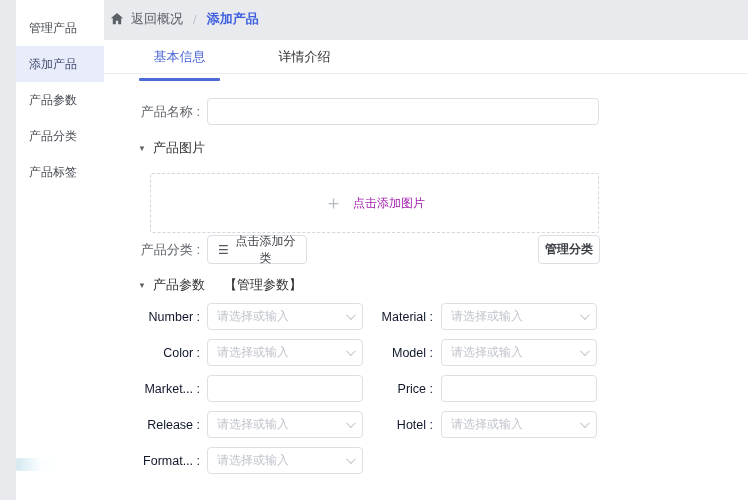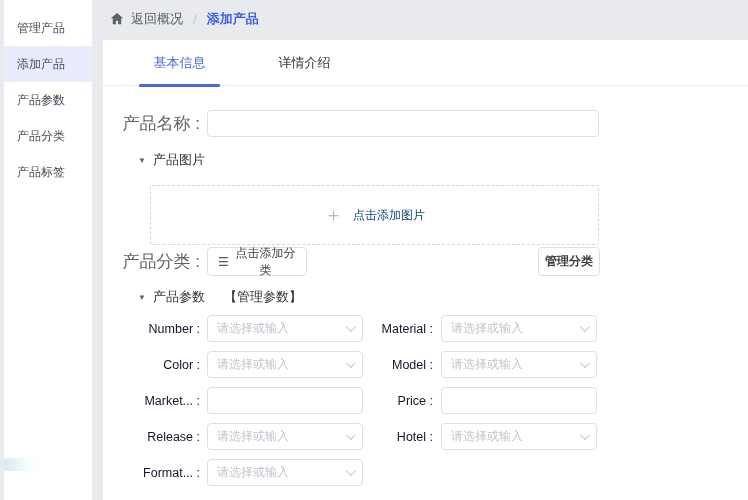--- a/index.html
+++ b/index.html
@@ -3,21 +3,21 @@
 <meta charset="utf-8">
 <style>
   * { margin:0; padding:0; box-sizing:border-box; }
   html,body { width:748px; height:500px; overflow:hidden; }
   body {
     font-family:"Liberation Sans","DejaVu Sans",sans-serif;
     background:#e9eaee; font-size:12px; color:#303133; position:relative;
   }
   
   .sidebar {
-    position:absolute; left:4px; top:0; width:88px; height:500px;
+    position:absolute; left:16px; top:0; width:88px; height:500px;
     background:#ffffff; padding-top:10px; z-index:2;
   }
   .side-item {
     height:36px; display:flex; align-items:center; padding-left:13px;
     font-size:12px; color:#464b53; cursor:pointer; white-space:nowrap;
   }
   .side-item.active { background:#e9edfb; color:#40496b; }
   .corner-frag {
     position:absolute; left:0; top:458px; width:44px; height:13px;
     background:linear-gradient(90deg,#d3e9f0 0%, rgba(250,253,255,0.9) 55%, rgba(255,255,255,0) 100%);
@@ -33,42 +33,42 @@
   .topbar .sep { color:#c0c4cc; padding:0 3px; }
   .topbar .cur { color:#3d5fe0; font-weight:bold; }
   .crumb-back { cursor:pointer; }
   
   .panel {
     position:absolute; left:103px; top:40px; right:0; bottom:0;
     background:#ffffff;
   }
   
   .tabs {
-    height:46px; border-bottom:1px solid #ededed;
+    height:34px; border-bottom:1px solid #ededed;
     display:flex; align-items:center; padding-left:36px;
   }
   .tab {
     min-width:81px; height:46px; margin-right:44px; position:relative;
     display:flex; align-items:center; justify-content:center; gap:5px;
     font-size:13px; color:#333; cursor:pointer; white-space:nowrap;
   }
   .tab.active { color:#4a66d6; }
   .tab.active .underline {
     position:absolute; left:0; right:0; bottom:-1px; height:3px;
     background:#4e6ad8; border-radius:1px;
   }
   .badge {
     background:#f59b25; color:#fff; font-size:11px; line-height:1;
     padding:3px 3px; border-radius:2px;
   }
   
   .form { padding-top:24px; width:497px; }
   .row { display:flex; align-items:center; }
   .lbl {
-    width:97px; text-align:right; font-size:17px; color:#5f6368;
+    width:97px; text-align:right; font-size:13px; color:#5f6368;
     white-space:nowrap; flex:none;
   }
   .txt {
     margin-left:7px; height:27px; border:1px solid #dcdfe6; border-radius:4px;
     background:#fff; outline:none; font-size:12px; padding:0 9px; color:#303133;
     font-family:"Liberation Sans","DejaVu Sans",sans-serif;
   }
   .name-input { width:392px; }
   .section-header {
     margin:14px 0 0 35px; display:flex; align-items:center; gap:7px;
@@ -76,21 +76,21 @@
   }
   .caret { font-size:8px; color:#5f6368; }
   .manage-link { margin-left:12px; cursor:pointer; color:#303133; }
   .upload {
     margin:16px 0 0 47px; width:449px; height:60px;
     border:1px dashed #d4d7da; border-radius:2px;
     display:flex; align-items:center; justify-content:center; gap:10px;
     color:#8c8f94; cursor:pointer; background:#fff;
   }
   .plus-ic { font-size:19px; color:#b6b9be; font-weight:300; }
-  .upload-hint { font-size:12px; color:#0c4a6e; }
+  .upload-hint { font-size:12px; color:#a21caf; }
   .cat-row { margin-top:2px; }
   .btn {
     height:29px; border:1px solid #dcdfe6; border-radius:4px; background:#fff;
     font-size:12px; color:#3a3d42; display:flex; align-items:center;
     justify-content:center; gap:6px; cursor:pointer; padding:0 10px;
     font-family:"Liberation Sans","DejaVu Sans",sans-serif;
   }
   .add-cat-btn { margin-left:7px; width:100px; }
   .manage-cat-btn { margin-left:auto; min-width:56px; padding:0 6px;font-weight:bold; }
   .list-ic { font-size:12px; color:#55585e; }

